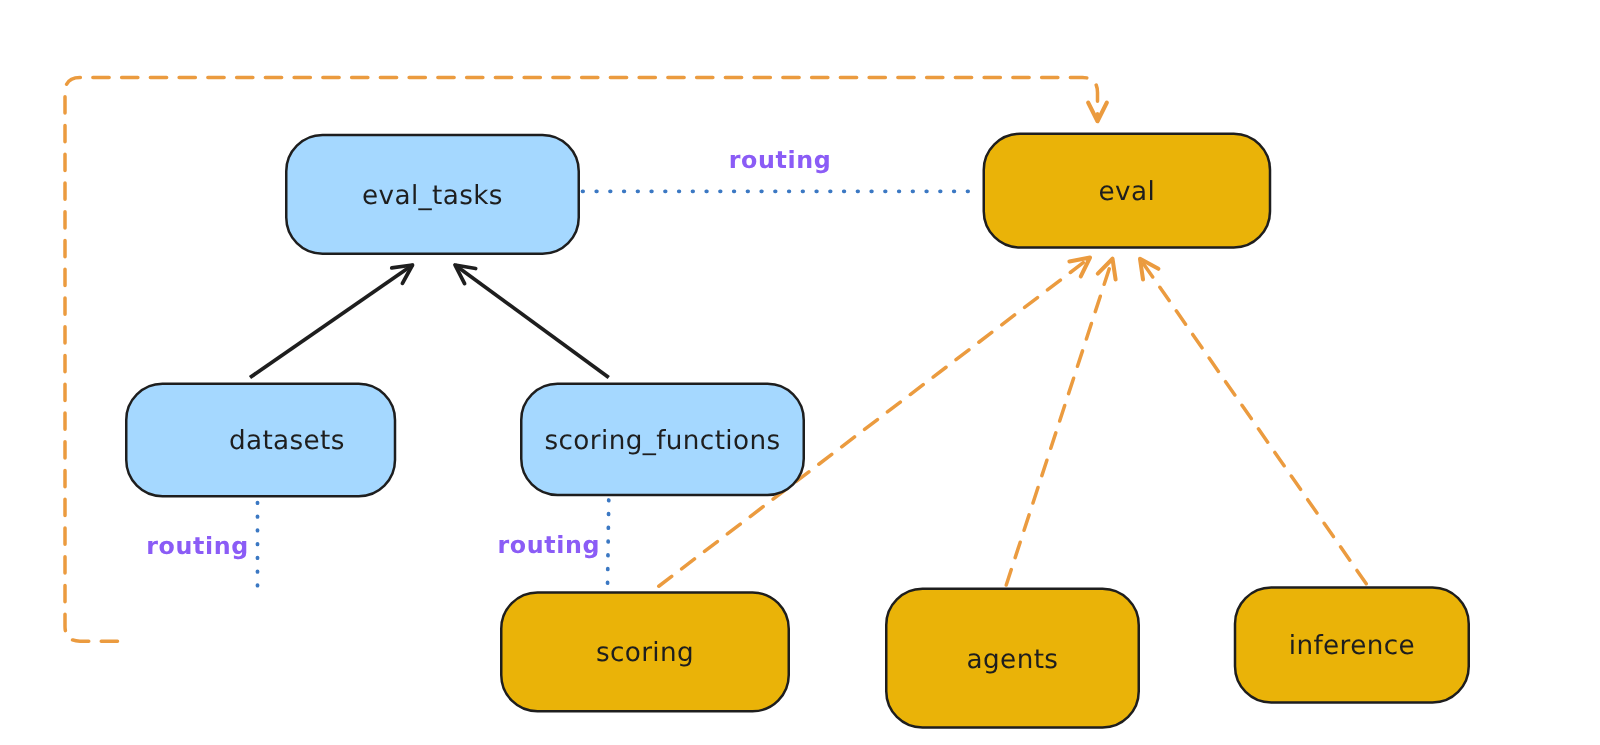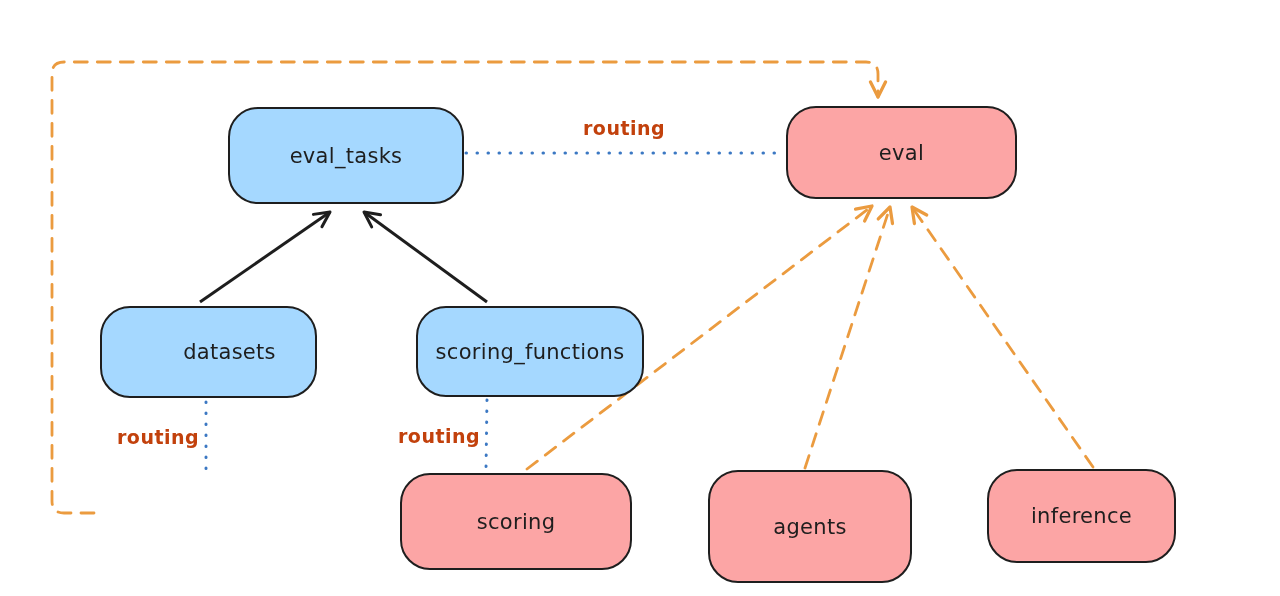--- a/index.html
+++ b/index.html
@@ -26,24 +26,24 @@
     border: 2.5px solid #1e1e1e;
     border-radius: 30px;
     display: flex;
     align-items: center;
     justify-content: center;
     font-size: 21px;
     color: #1e1e1e;
     letter-spacing: 0.3px;
   }
   .node-blue  { background: #a5d8ff; }
-  .node-green { background: #fca5a5; }
+  .node-green { background: #eab308; }
   .edge-label {
     position: absolute;
-    color: #c2410c;
+    color: #8b5cf6;
     font-size: 19px;
     font-weight: 600;
     letter-spacing: 0.5px;
     white-space: nowrap;
   }
 </style>
 </head>
 <body>
 
 <div id="canvas">

